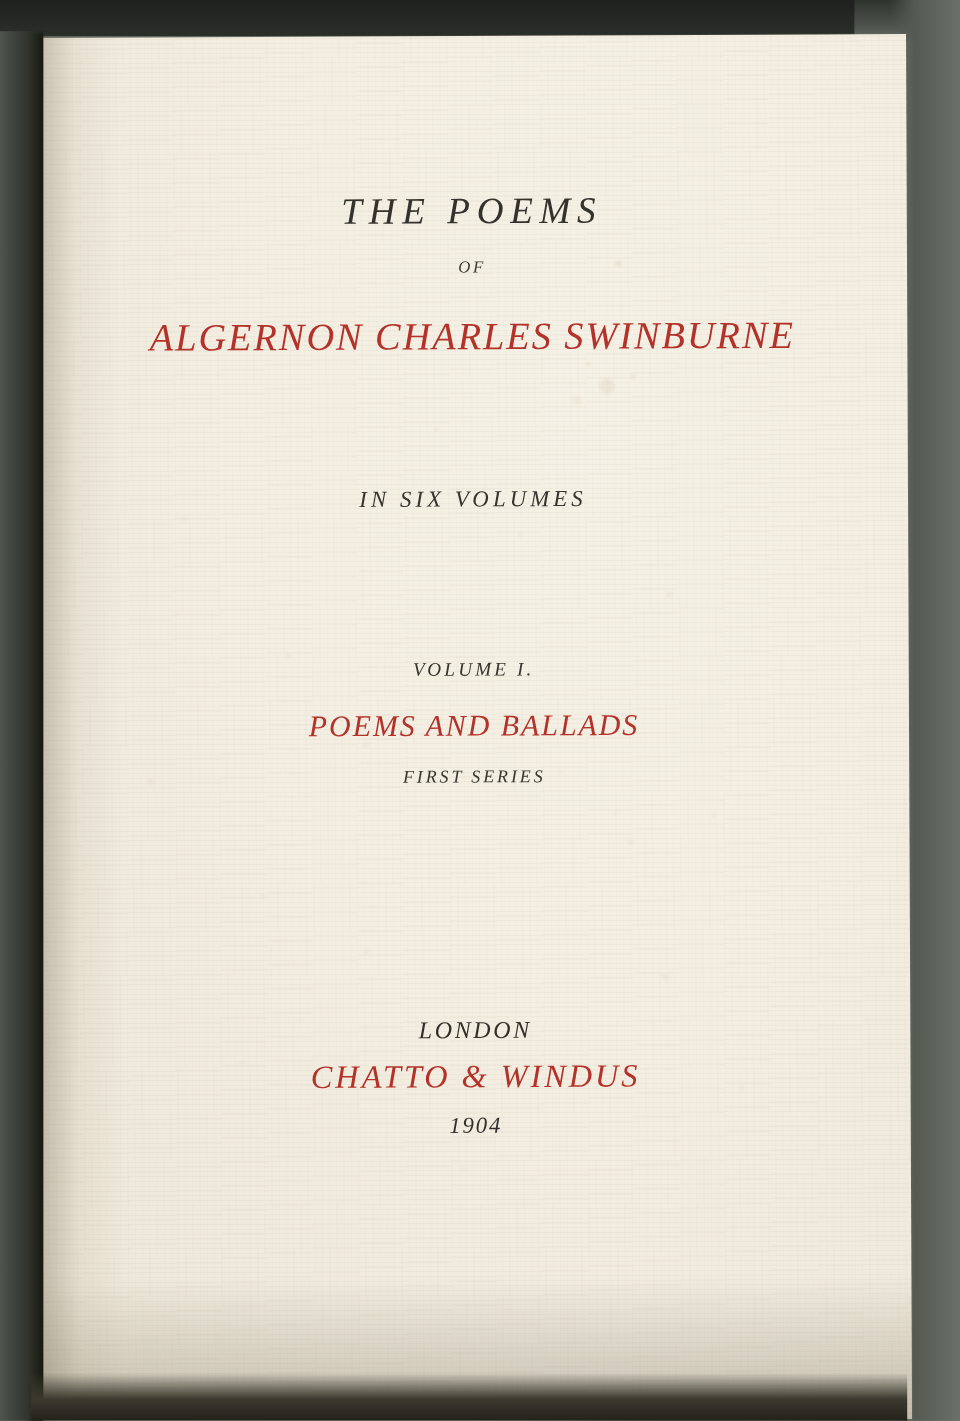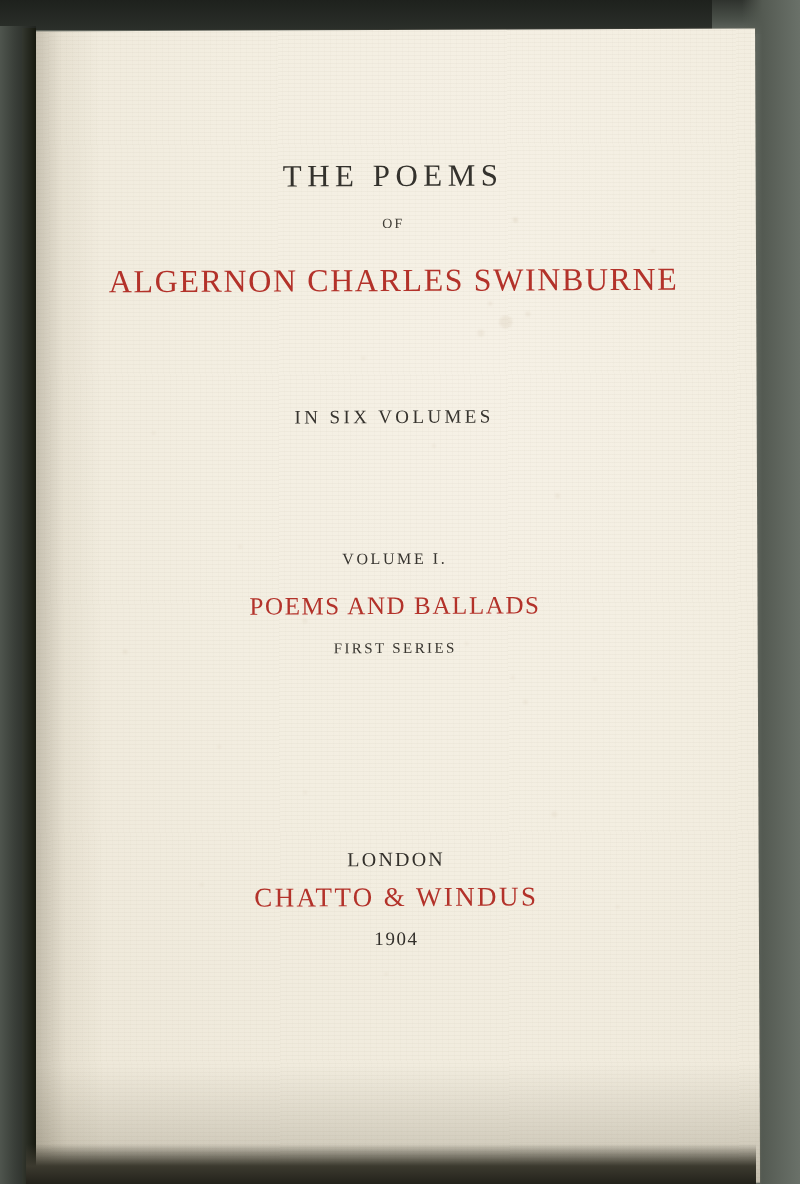--- a/index.html
+++ b/index.html
@@ -13,20 +13,21 @@
     overflow: hidden;
     font-family: "Liberation Serif", serif;
   }
 
   
   #photo {
     position: relative;
     width: 800px;
     height: 1184px;
     background: linear-gradient(105deg, #5e655f 0%, #6d746d 45%, #7b8079 100%);
+    font-style: italic;
   }
 
   
   .top-shadow {
     position: absolute;
     left: 0; top: 0;
     width: 800px; height: 34px;
     background: linear-gradient(180deg, #2f332e 0%, #4b514a 60%, #656b64 100%);
   }
   .top-board {

